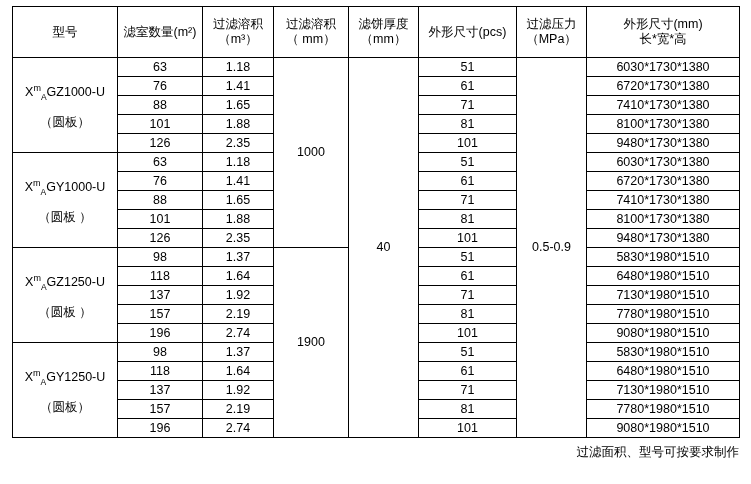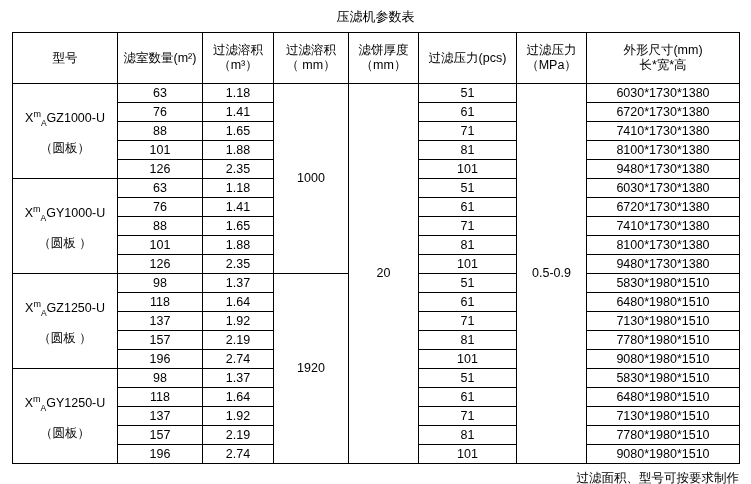--- a/index.html
+++ b/index.html
@@ -65,21 +65,20 @@
     text-align: right;
     font-size: 12.5px;
     width: 727px;
   }
 </style>
 </head>
 <body>
 
 <div class="sheet">
 
-  <div class="title">压滤机参数表</div>
 
   <table>
     <colgroup>
       <col style="width:105px">
       <col style="width:85px">
       <col style="width:71px">
       <col style="width:75px">
       <col style="width:70px">
       <col style="width:98px">
       <col style="width:70px">
@@ -99,42 +98,42 @@
         </td>
         <td>
           <div>过滤溶积</div>
           <div>（ mm）</div>
         </td>
         <td>
           <div>滤饼厚度</div>
           <div>（mm）</div>
         </td>
         <td>
-          <div>过滤压力(pcs)</div>
+          <div>外形尺寸(pcs)</div>
         </td>
         <td>
           <div>过滤压力</div>
           <div>（MPa）</div>
         </td>
         <td>
           <div>外形尺寸(mm)</div>
           <div>长*宽*高</div>
         </td>
       </tr>
     </thead>
     <tbody id="table-body">
         <tr>
           <td rowspan="5" class="model-cell">
             <div>X<span class="sup">m</span><span class="sub">A</span>GZ1000-U</div>
             <div>（圆板）</div>
           </td>
           <td>63</td>
           <td>1.18</td>
           <td rowspan="10">1000</td>
-          <td rowspan="20">20</td>
+          <td rowspan="20">40</td>
           <td>51</td>
           <td rowspan="20">0.5-0.9</td>
           <td>6030*1730*1380</td>
         </tr>
         <tr>
           <td>76</td>
           <td>1.41</td>
           <td>61</td>
           <td>6720*1730*1380</td>
         </tr>
@@ -190,21 +189,21 @@
           <td>101</td>
           <td>9480*1730*1380</td>
         </tr>
         <tr>
           <td rowspan="5" class="model-cell">
             <div>X<span class="sup">m</span><span class="sub">A</span>GZ1250-U</div>
             <div>（圆板 ）</div>
           </td>
           <td>98</td>
           <td>1.37</td>
-          <td rowspan="10">1920</td>
+          <td rowspan="10">1900</td>
           <td>51</td>
           <td>5830*1980*1510</td>
         </tr>
         <tr>
           <td>118</td>
           <td>1.64</td>
           <td>61</td>
           <td>6480*1980*1510</td>
         </tr>
         <tr>

